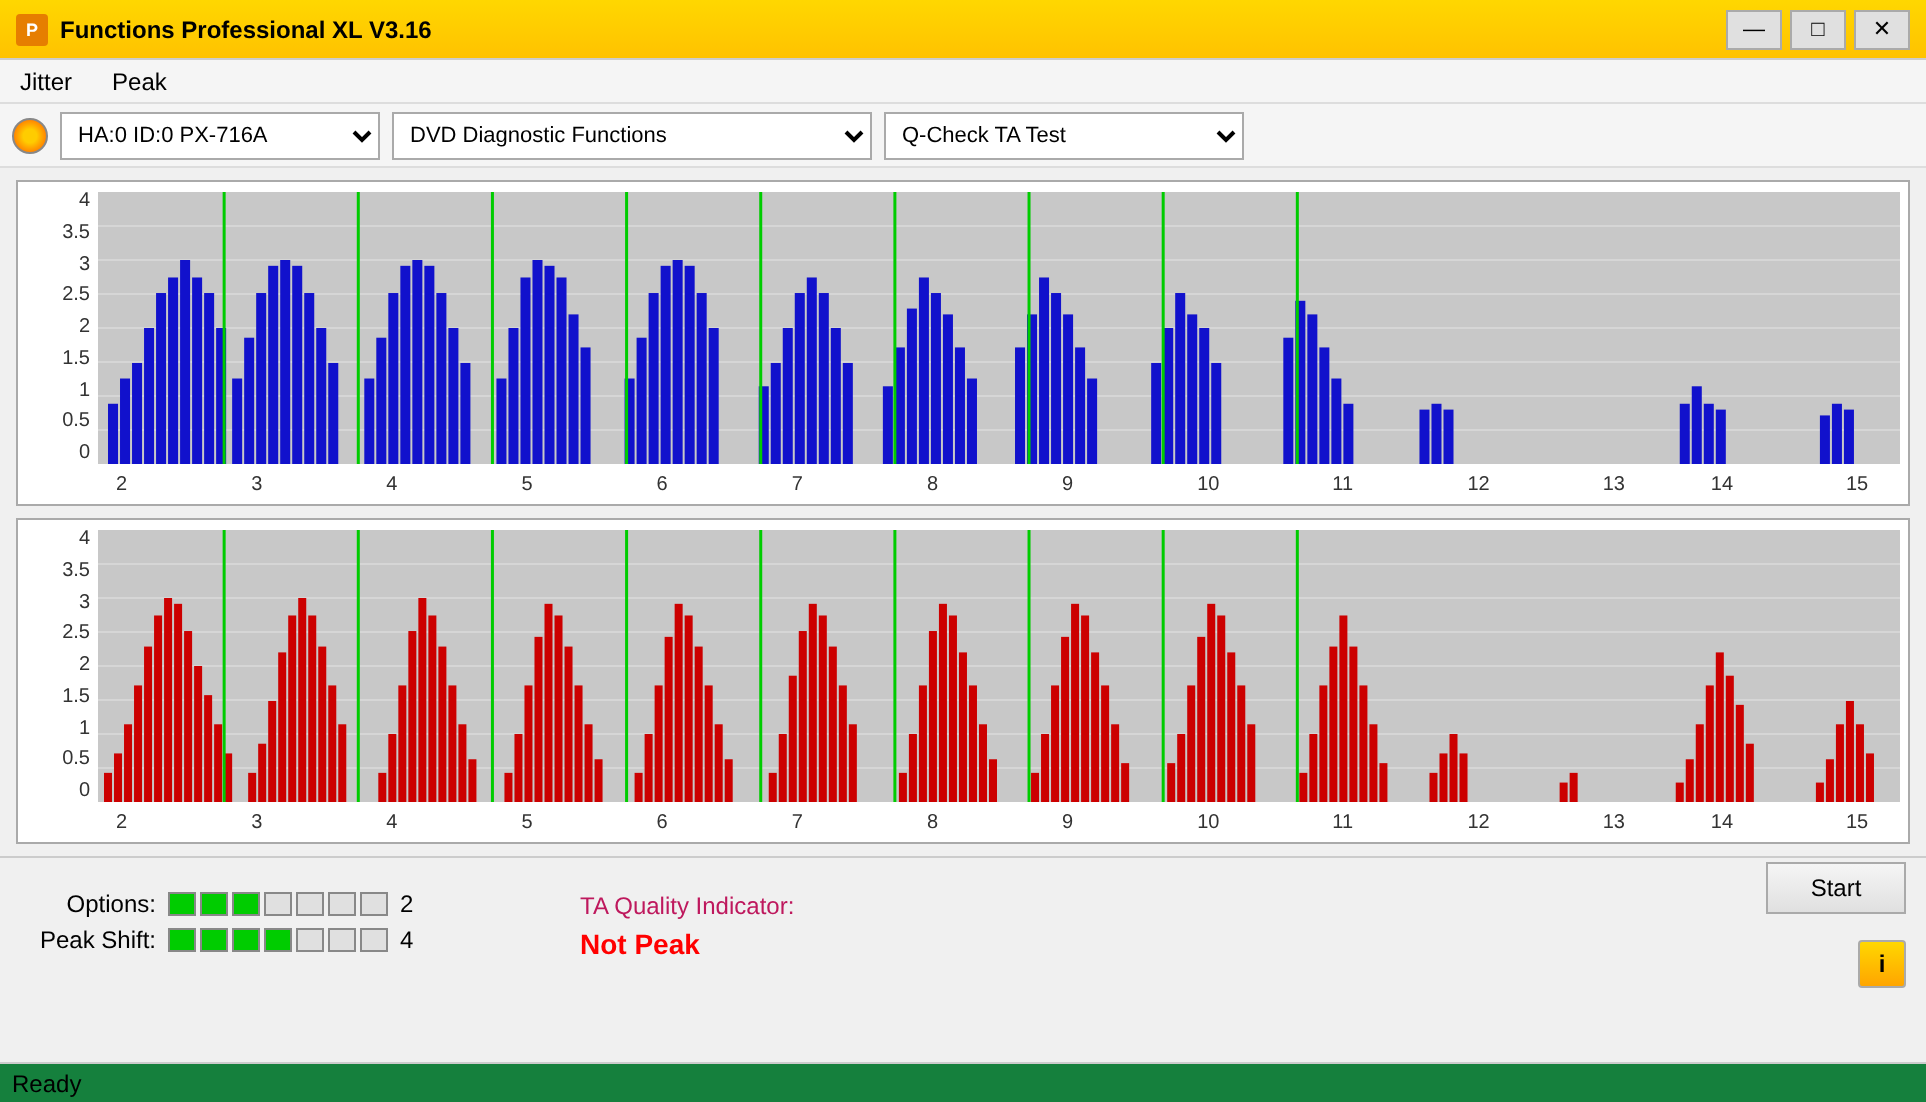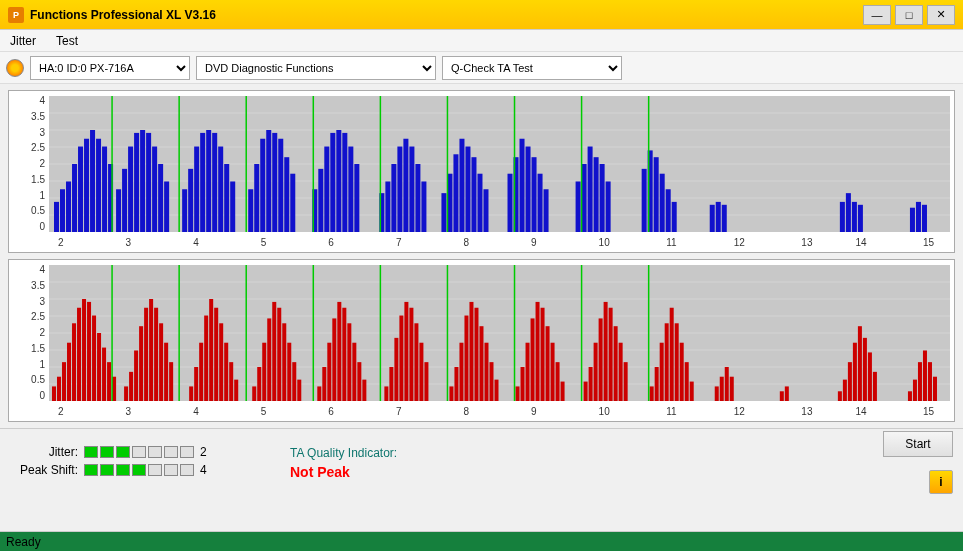--- a/index.html
+++ b/index.html
@@ -214,21 +214,21 @@
       color: #000;
       width: 16px;
     }
 
     #ta-quality {
       flex: 0 0 220px;
       padding-left: 20px;
     }
     .ta-label {
       font-size: 12px;
-      color: #0f766e;
+      color: #be185d;
       margin-bottom: 4px;
     }
     .ta-value {
       font-size: 14px;
       font-weight: bold;
       color: red;
     }
 
     #start-btn-area {
       flex: 1;
@@ -276,21 +276,21 @@
   </div>
   <div id="title-controls">
     <button class="title-btn">—</button>
     <button class="title-btn">□</button>
     <button class="title-btn close">✕</button>
   </div>
 </div>
 
 <div id="menu-bar">
   <span class="menu-item">Jitter</span>
-  <span class="menu-item">Test</span>
+  <span class="menu-item">Peak</span>
 </div>
 
 <div id="toolbar">
   <div class="toolbar-drive">
     <div class="drive-icon"></div>
   </div>
   <select id="drive-select" class="toolbar-select">
     <option>HA:0 ID:0  PX-716A</option>
   </select>
   <select id="function-select" class="toolbar-select">
@@ -644,21 +644,21 @@
       <span class="x-label" style="left:97%">15</span>
     </div>
   </div>
 
 </div>
 
 <div id="bottom-panel">
   <div id="metrics-left">
 
     <div class="metric-row">
-      <span class="metric-label">Jitter:</span>
+      <span class="metric-label">Options:</span>
       <div class="meter-bar">
         <div class="meter-segment seg-green"></div>
         <div class="meter-segment seg-green"></div>
         <div class="meter-segment seg-green"></div>
         <div class="meter-segment seg-empty"></div>
         <div class="meter-segment seg-empty"></div>
         <div class="meter-segment seg-empty"></div>
         <div class="meter-segment seg-empty"></div>
       </div>
       <span class="metric-value">2</span>

